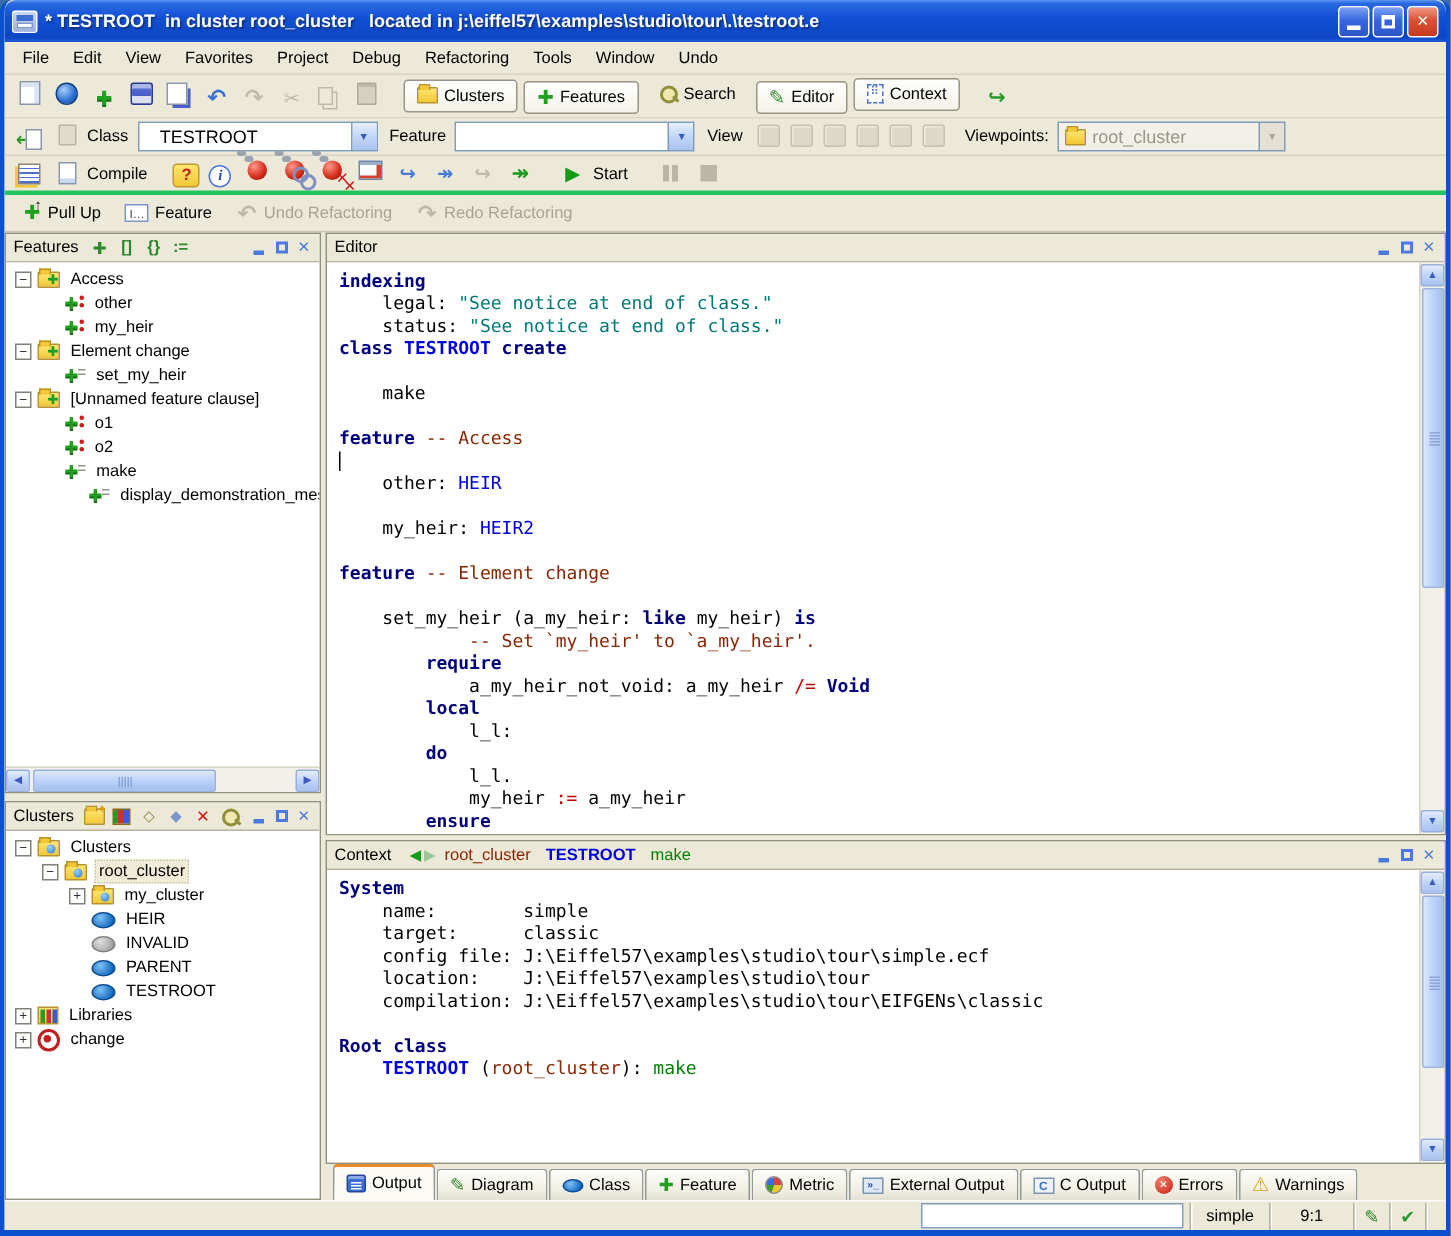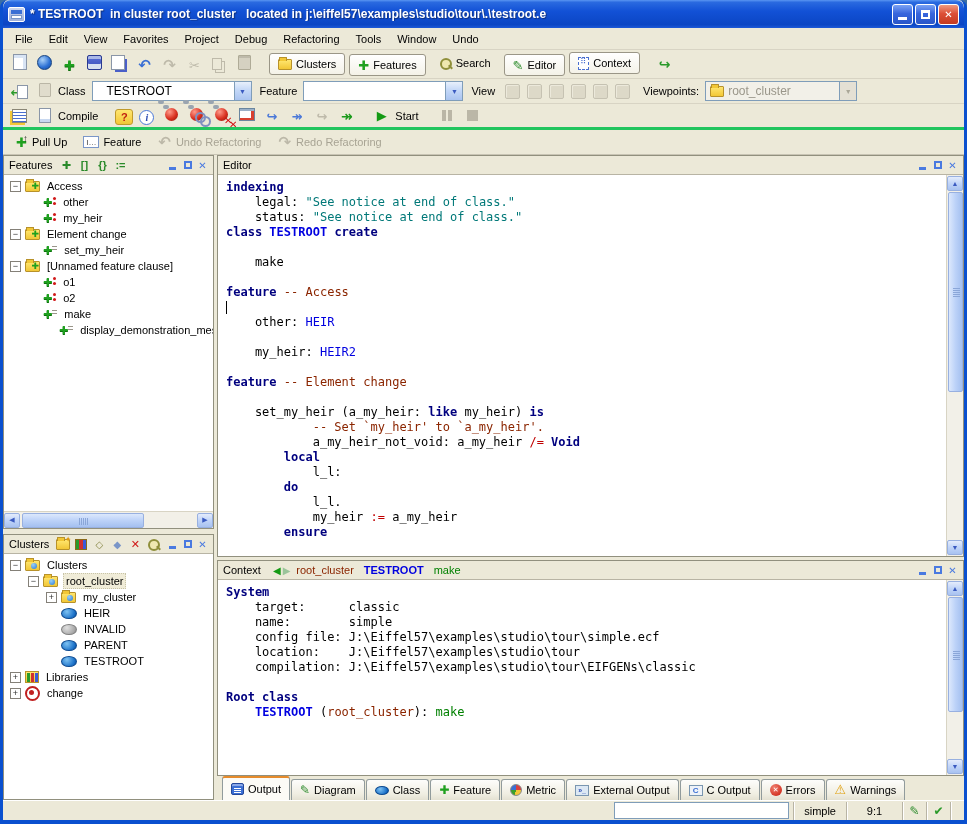--- a/index.html
+++ b/index.html
@@ -567,20 +567,21 @@
               <div class="cl"><span class="s-kw">feature</span><span class="s-cmt"> -- Access</span></div>
               <div class="cl"><span class="caret"></span></div>
               <div class="cl"><span class="s-txt">    other: </span><span class="s-cls">HEIR</span></div>
               <div class="cl">&nbsp;</div>
               <div class="cl"><span class="s-txt">    my_heir: </span><span class="s-cls">HEIR2</span></div>
               <div class="cl">&nbsp;</div>
               <div class="cl"><span class="s-kw">feature</span><span class="s-cmt"> -- Element change</span></div>
               <div class="cl">&nbsp;</div>
               <div class="cl"><span class="s-txt">    set_my_heir (a_my_heir: </span><span class="s-kw">like</span><span class="s-txt"> my_heir) </span><span class="s-kw">is</span></div>
               <div class="cl"><span class="s-cmt">            -- Set `my_heir' to `a_my_heir'.</span></div>
+              <div class="cl"><span class="s-kw">        require</span></div>
               <div class="cl"><span class="s-txt">            a_my_heir_not_void: a_my_heir </span><span class="s-op">/=</span><span class="s-kw"> Void</span></div>
               <div class="cl"><span class="s-kw">        local</span></div>
               <div class="cl"><span class="s-txt">            l_l:</span></div>
               <div class="cl"><span class="s-kw">        do</span></div>
               <div class="cl"><span class="s-txt">            l_l.</span></div>
               <div class="cl"><span class="s-txt">            my_heir </span><span class="s-op">:=</span><span class="s-txt"> a_my_heir</span></div>
               <div class="cl"><span class="s-kw">        ensure</span></div>
             </div>
           <div class="vscroll">
             <span class="sbtn">▲</span>
@@ -606,22 +607,22 @@
               <span class="mg"></span>
             </span>
           <span class="pwb">
               <span class="xg"></span>
             </span>
           <span class="pwb">✕</span>
         </div>
         <div class="codewrap">
           <div class="code" id="context-code">
               <div class="cl"><span class="s-kw">System</span></div>
+              <div class="cl"><span class="s-txt">    name:        simple</span></div>
               <div class="cl"><span class="s-txt">    target:      classic</span></div>
-              <div class="cl"><span class="s-txt">    name:        simple</span></div>
               <div class="cl"><span class="s-txt">    config file: J:\Eiffel57\examples\studio\tour\simple.ecf</span></div>
               <div class="cl"><span class="s-txt">    location:    J:\Eiffel57\examples\studio\tour</span></div>
               <div class="cl"><span class="s-txt">    compilation: J:\Eiffel57\examples\studio\tour\EIFGENs\classic</span></div>
               <div class="cl">&nbsp;</div>
               <div class="cl"><span class="s-kw">Root class</span></div>
               <div class="cl"><span class="s-txt">    </span><span class="s-clsb">TESTROOT</span><span class="s-txt"> (</span><span class="s-mar">root_cluster</span><span class="s-txt">): </span><span class="s-grn">make</span></div>
             </div>
           <div class="vscroll">
             <span class="sbtn">▲</span>
             <span class="vthumb" style="height:115px"></span>

